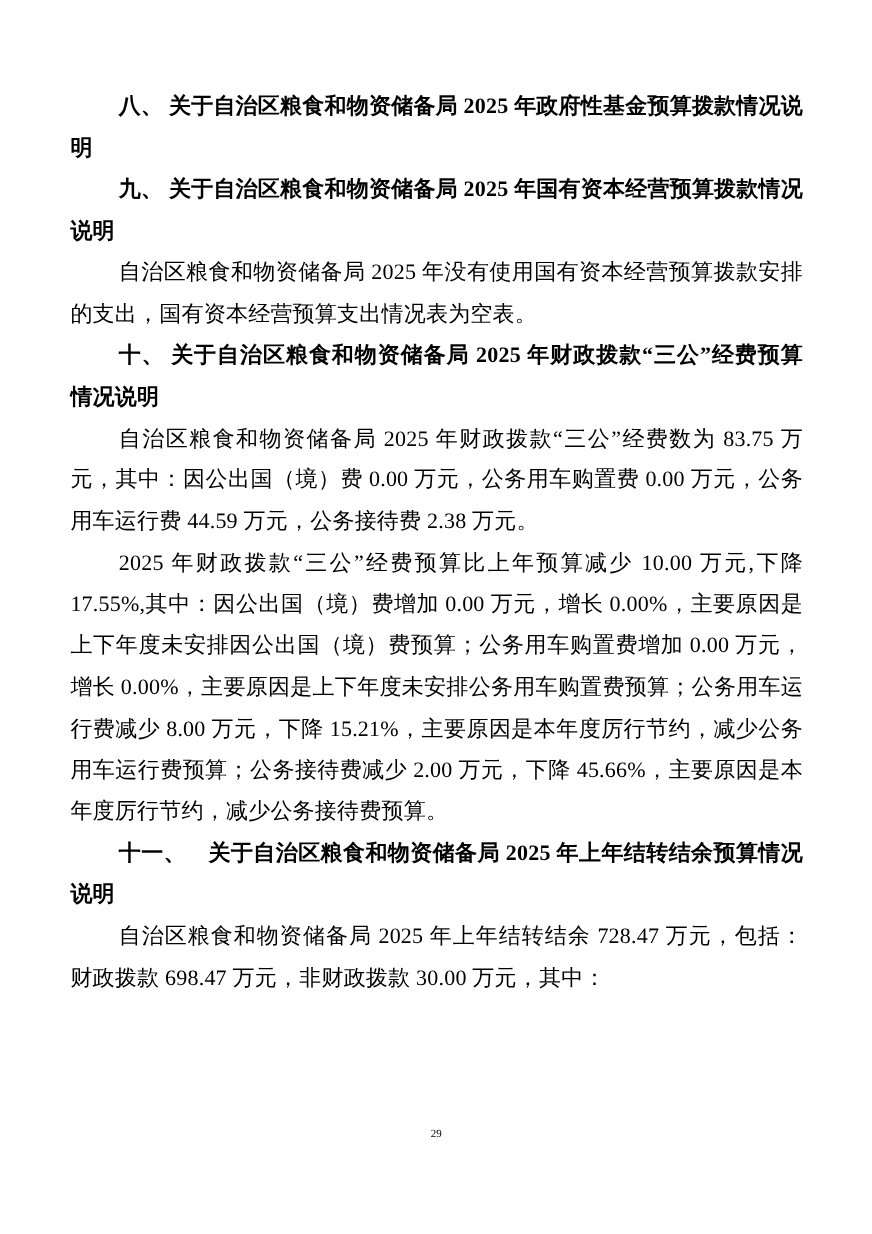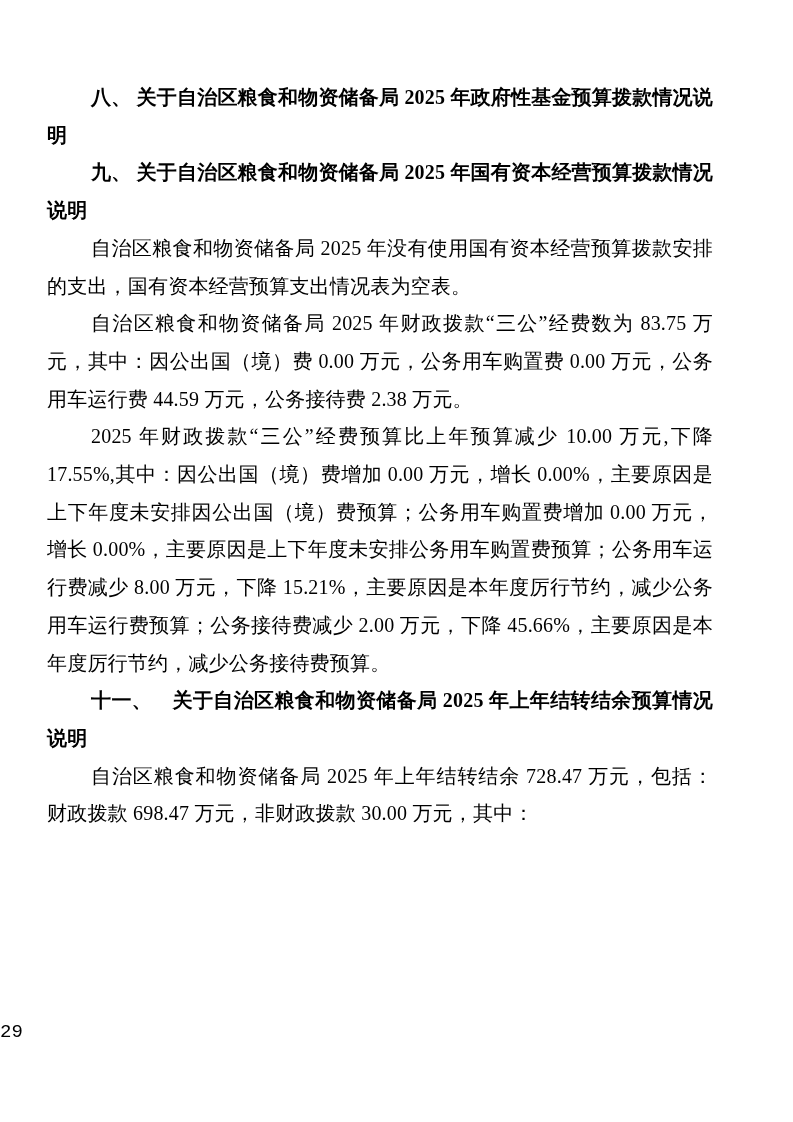--- a/index.html
+++ b/index.html
@@ -11,53 +11,54 @@
     position: relative;
     width: 793px;
     height: 1122px;
     background: #ffffff;
     color: #000000;
     font-family: "Liberation Serif", "DejaVu Serif", serif;
     overflow: hidden;
   }
   .content {
     position: absolute;
-    left: 47px;
+    left: 64px;
     top: 79px;
     width: 666px;
     font-size: 20px;
     line-height: 37.7px;
     text-align: justify;
     text-justify: inter-character;
     letter-spacing: 0.2px;
   }
   .content p {
     margin: 0;
     text-indent: 2.2em;
   }
   .content p.heading {
     font-weight: bold;
   }
   .page-number {
     position: absolute;
     top: 1022px;
     left: 0;
     width: 100%;
-    font-size: 19px;
+    text-align: center;
+    font-size: 10px;
     line-height: 20px;
-    font-family: Liberation Mono, monospace;
   }
 </style>
 </head>
 <body>
 
 <div class="page">
   <div class="content">
     <p class="heading">八、 关于自治区粮食和物资储备局 2025 年政府性基金预算拨款情况说明</p>
     <p class="heading">九、 关于自治区粮食和物资储备局 2025 年国有资本经营预算拨款情况说明</p>
     <p class="para">自治区粮食和物资储备局 2025 年没有使用国有资本经营预算拨款安排的支出，国有资本经营预算支出情况表为空表。</p>
+    <p class="heading">十、 关于自治区粮食和物资储备局 2025 年财政拨款“三公”经费预算情况说明</p>
     <p class="para">自治区粮食和物资储备局 2025 年财政拨款“三公”经费数为 83.75 万元，其中：因公出国（境）费 0.00 万元，公务用车购置费 0.00 万元，公务用车运行费 44.59 万元，公务接待费 2.38 万元。</p>
     <p class="para">2025 年财政拨款“三公”经费预算比上年预算减少 10.00 万元,下降 17.55%,其中：因公出国（境）费增加 0.00 万元，增长 0.00%，主要原因是上下年度未安排因公出国（境）费预算；公务用车购置费增加 0.00 万元，增长 0.00%，主要原因是上下年度未安排公务用车购置费预算；公务用车运行费减少 8.00 万元，下降 15.21%，主要原因是本年度厉行节约，减少公务用车运行费预算；公务接待费减少 2.00 万元，下降 45.66%，主要原因是本年度厉行节约，减少公务接待费预算。</p>
     <p class="heading">十一、　关于自治区粮食和物资储备局 2025 年上年结转结余预算情况说明</p>
     <p class="para">自治区粮食和物资储备局 2025 年上年结转结余 728.47 万元，包括：财政拨款 698.47 万元，非财政拨款 30.00 万元，其中：</p>
   </div>
   <div class="page-number">29</div>
 </div>
 
 </body></html>

